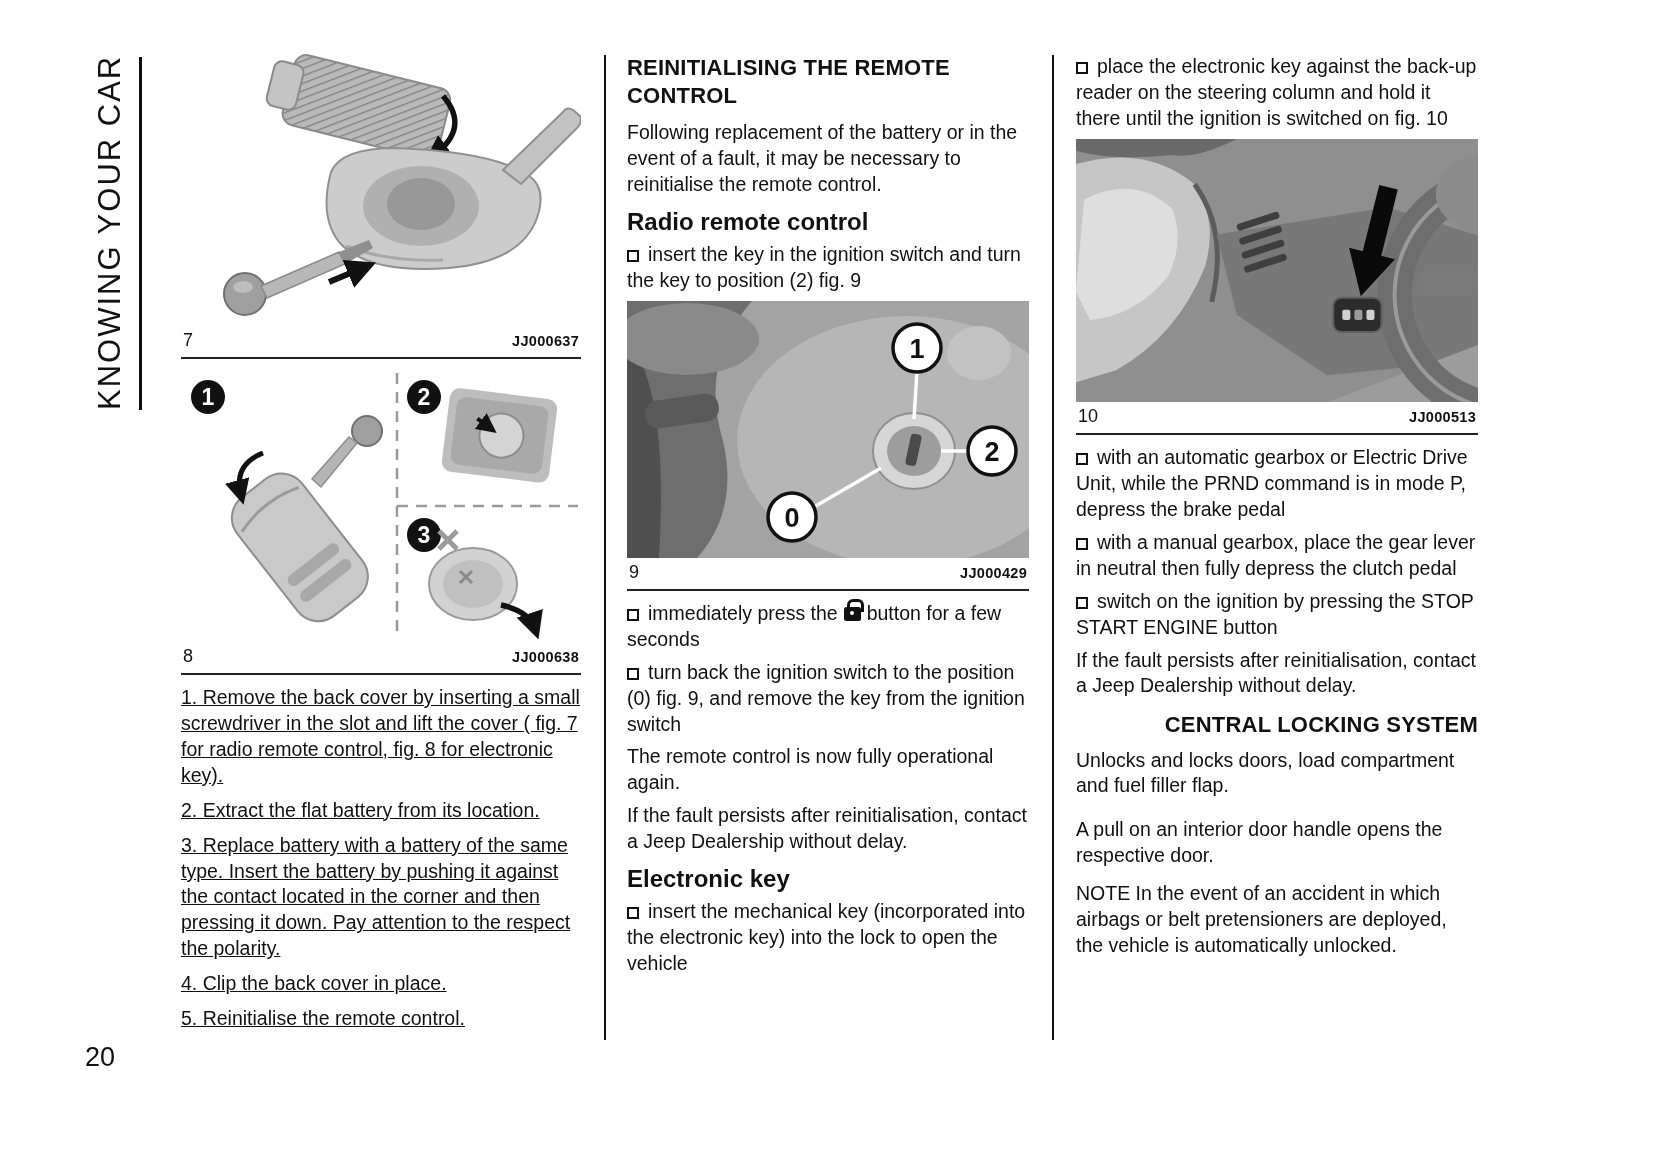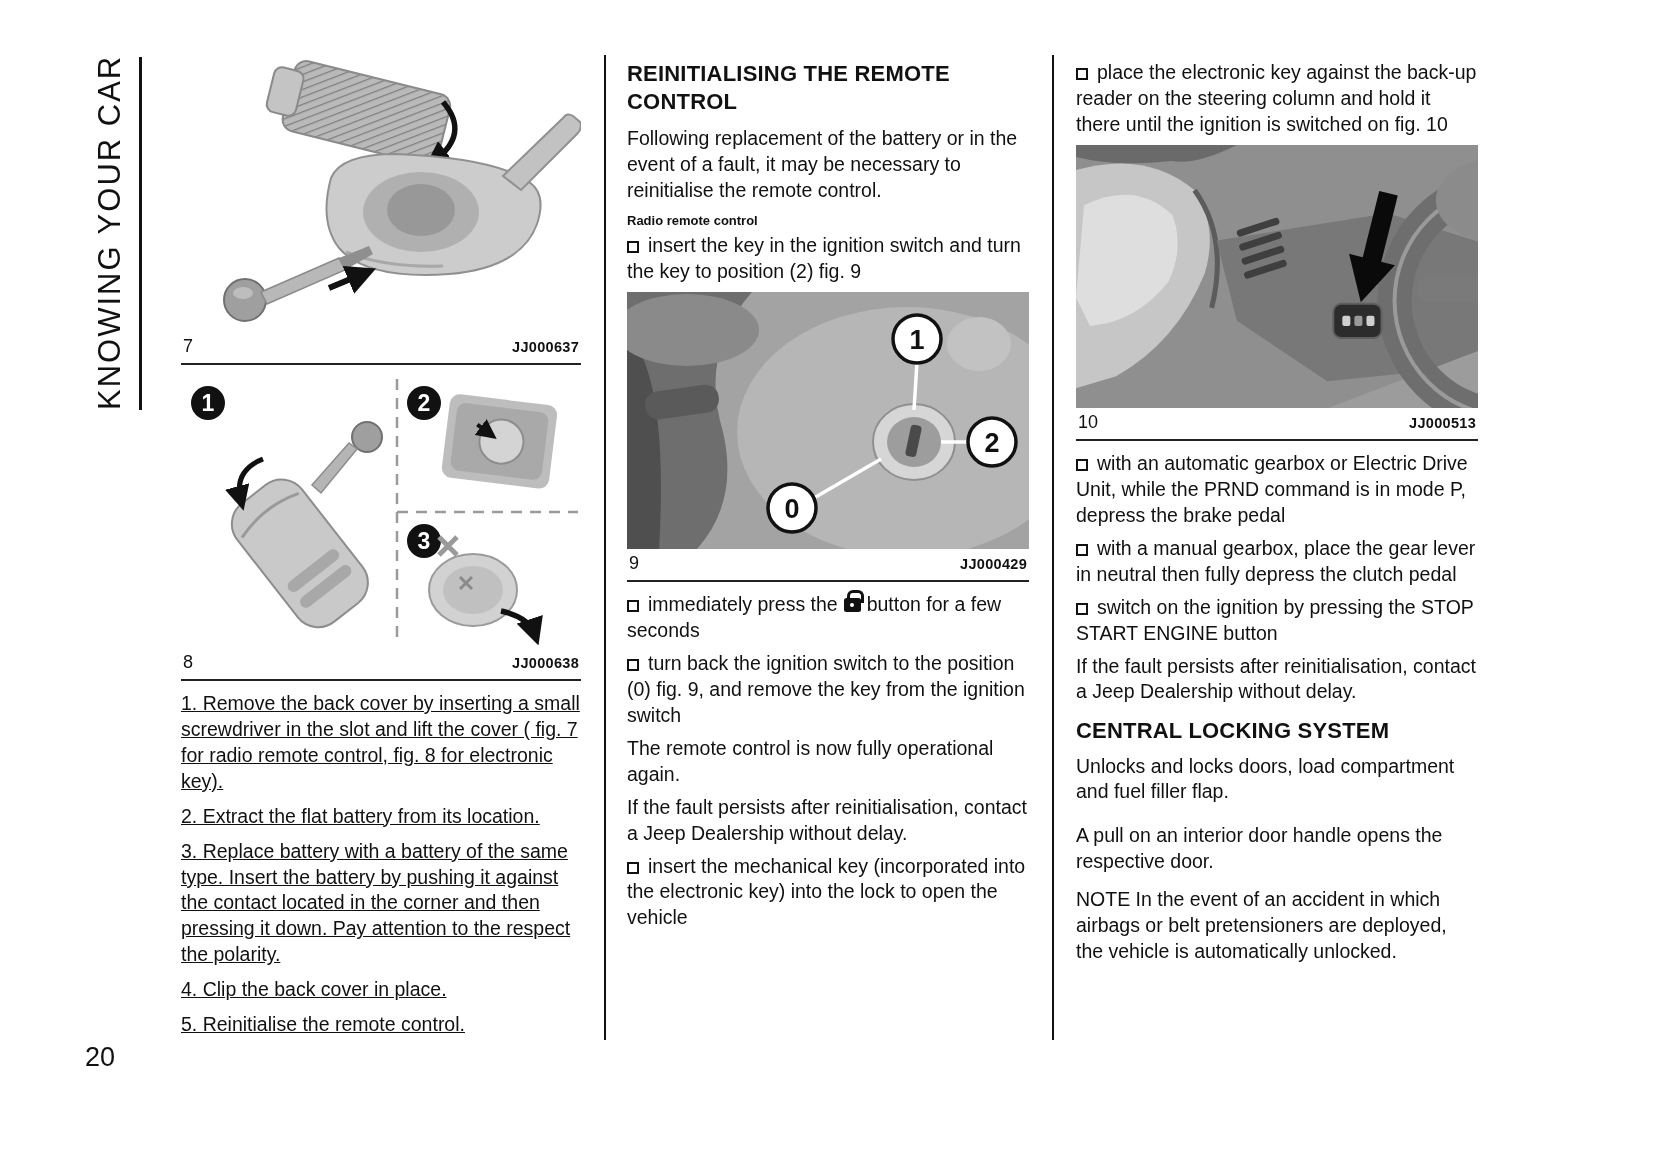--- a/index.html
+++ b/index.html
@@ -7,36 +7,36 @@
   body { font-family:"Liberation Sans", sans-serif; color:#111; }
   .page { position:relative; width:1653px; height:1165px; background:#fff; overflow:hidden; }
 
   .vert-title { position:absolute; left:92px; top:410px; transform-origin:0 0;
     transform:rotate(-90deg); font-size:31px; letter-spacing:2px; white-space:nowrap; color:#111; }
   .vert-rule { position:absolute; left:139px; top:57px; width:3px; height:353px; background:#111; }
 
   .divider { position:absolute; top:55px; width:2px; height:985px; background:#111; }
   .d1 { left:604px; } .d2 { left:1052px; }
 
-  .col { position:absolute; top:60px; }
+  .col { position:absolute; top:54px; }
   .col1 { left:181px; width:400px; }
   .col2 { left:627px; width:402px; }
   .col3 { left:1076px; width:402px; }
 
   .fig { display:block; width:100%; background:#fff; }
   .photo { background:#a3a3a3; }
   .caption { display:flex; justify-content:space-between; align-items:baseline;
     border-bottom:2px solid #222; padding:4px 2px 6px 2px; margin-bottom:10px; }
   .cap-num { font-size:18px; }
   .cap-code { font-size:14.5px; font-weight:700; letter-spacing:.3px;text-align:center; }
 
   p { font-size:19.5px; line-height:1.33; margin:0 0 7px 0; }
   h2 { font-size:22px; line-height:1.28; font-weight:700; margin:0 0 10px 0; letter-spacing:.2px; }
-  h2.mt { margin-top:12px; margin-bottom:8px; }
-  .subhead { font-size:13px; font-weight:700; margin:8px 0 4px 0; }
+  h2.mt { margin-top:12px; margin-bottom:8px;text-align:right; }
+  .subhead { font-size:24px; font-weight:700; margin:8px 0 4px 0; }
   .steps p { margin-bottom:9px;text-decoration:underline; }
   .gap-top { margin-top:12px; }
 
   .sq { display:inline-block; width:12px; height:12px; border:2.5px solid #111;
     margin-right:9px; vertical-align:-1px; background:#fff; }
 
   .lock { display:inline-block; position:relative; width:17px; height:14px; background:#111;
     border-radius:2.5px; margin:0 6px; vertical-align:-1px; }
   .lock::before { content:""; position:absolute; left:3px; top:-8px; width:11px; height:10px;
     border:3px solid #111; border-bottom:none; border-radius:6px 6px 0 0; }
@@ -197,20 +197,21 @@
     </svg>
     <div class="caption">
       <span class="cap-num">9</span>
       <span class="cap-code">JJ000429</span>
     </div>
 
     <p class="bullet"><span class="sq"></span><span>immediately press the</span><span class="lock"></span><span>button for a few seconds</span></p>
     <p class="bullet"><span class="sq"></span><span>turn back the ignition switch to the position (0) fig. 9, and remove the key from the ignition switch</span></p>
     <p>The remote control is now fully operational again.</p>
     <p>If the fault persists after reinitialisation, contact a Jeep Dealership without delay.</p>
+    <p class="subhead">Electronic key</p>
     <p class="bullet"><span class="sq"></span><span>insert the mechanical key (incorporated into the electronic key) into the lock to open the vehicle</span></p>
   </div>
 
   <div class="col col3">
     <p class="bullet"><span class="sq"></span><span>place the electronic key against the back-up reader on the steering column and hold it there until the ignition is switched on fig. 10</span></p>
 
     <svg class="fig photo" viewBox="0 0 400 262" aria-hidden="true">
       <rect width="400" height="262" fill="#8f8f8f"></rect>
       <path d="M0 0 L160 0 Q120 20 95 16 Q40 22 0 12 Z" fill="#6a6a6a"></path>
       <path d="M0 25 Q70 5 118 45 Q142 82 128 128 Q100 196 40 230 L0 242 Z" fill="#c6c6c6"></path>

